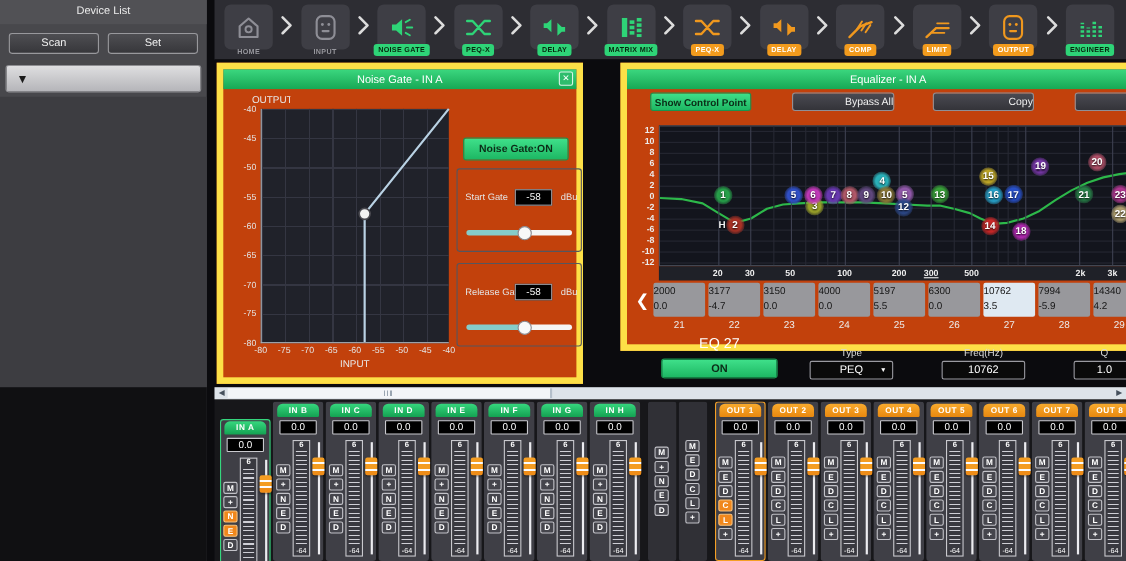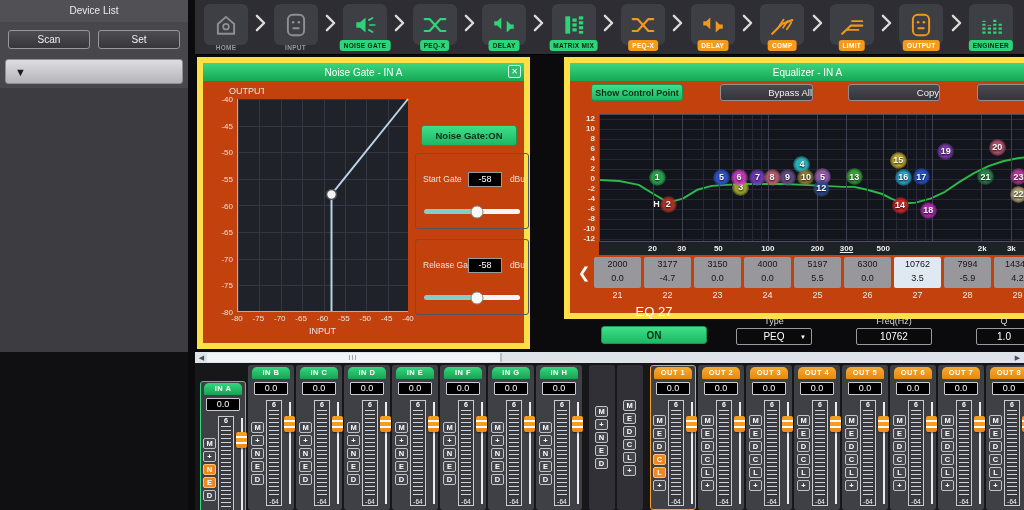--- a/index.html
+++ b/index.html
@@ -71,21 +71,21 @@
   .eq-vline{position:absolute;top:0;bottom:0;width:1px;background:#272934;}
   .eq-vline.major{background:#3d4050;}
   #eq-plot svg{position:absolute;inset:0;width:100%;height:100%;}
   .eq-pt{position:absolute;width:17px;height:17px;margin:-8.5px 0 0 -8.5px;border-radius:50%;display:flex;align-items:center;justify-content:center;font-size:9px;font-weight:bold;color:#fff;text-shadow:0 1px 2px #000;cursor:pointer;}
   .eq-pt-prefix{position:absolute;right:100%;margin-right:0;font-size:9px;font-weight:bold;color:#f0f0f0;}
   #eq-xlabels{position:absolute;left:25px;right:0;top:128px;height:13px;background:#1f2128;}
   #eq-xlabels span{position:absolute;transform:translateX(-50%);font-size:8px;font-weight:bold;color:#f0f0f0;top:2px;}
   .eq-bandsrow{position:absolute;left:4px;right:0;top:194px;height:31px;display:flex;}
   .band-chev{width:20px;color:#fff;font-size:15px;display:flex;align-items:center;justify-content:center;cursor:pointer;}
   #eq-bands{display:flex;gap:3px;}
-  .band-cell{width:47px;height:31px;background:#98989c;border-radius:2px;color:#151515;text-align:center;font-size:9px;line-height:1.5;padding-top:1px;cursor:pointer;flex:none;}
+  .band-cell{width:47px;height:31px;background:#98989c;border-radius:2px;color:#151515;font-size:9px;line-height:1.5;padding-top:1px;cursor:pointer;flex:none;}
   .band-cell.sel{background:#dfe9f2;}
   #eq-band-indexes{position:absolute;left:24px;top:227px;display:flex;gap:3px;}
   .band-idx{width:47px;text-align:center;font-size:9px;color:#ececec;flex:none;}
   .eq-editor{position:absolute;left:0;right:0;top:240px;height:52px;}
   .eq-name{position:absolute;left:31px;width:106px;top:1px;text-align:center;font-size:13px;font-weight:normal;color:#fff;}
   .eq-on{position:absolute;left:31px;width:106px;top:23px;height:18px;font-size:10px;padding:0;}
   .eq-lab{position:absolute;top:13px;text-align:center;font-size:9px;color:#d8d8d8;}
   .eq-box{position:absolute;top:25px;height:17px;background:#0a0a0a;border:1px solid #9a9aa0;border-radius:2px;color:#fff;font-size:10px;display:flex;align-items:center;justify-content:center;cursor:pointer;}
   .eq-box .dd{position:absolute;right:5px;font-size:6px;color:#fff;}
 

